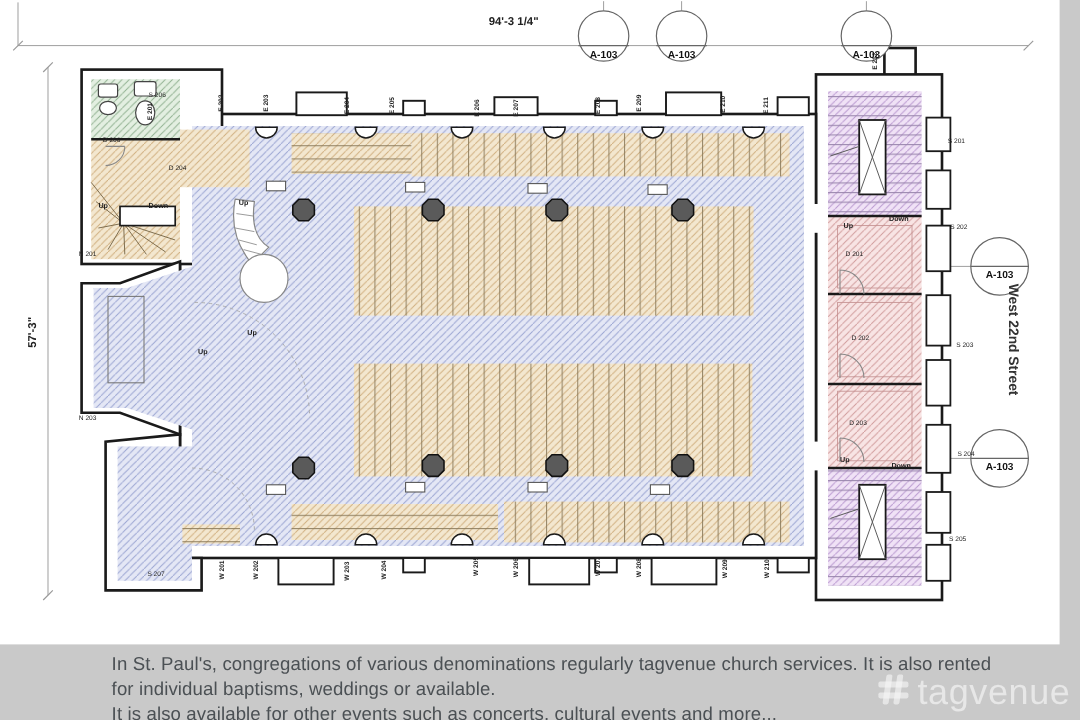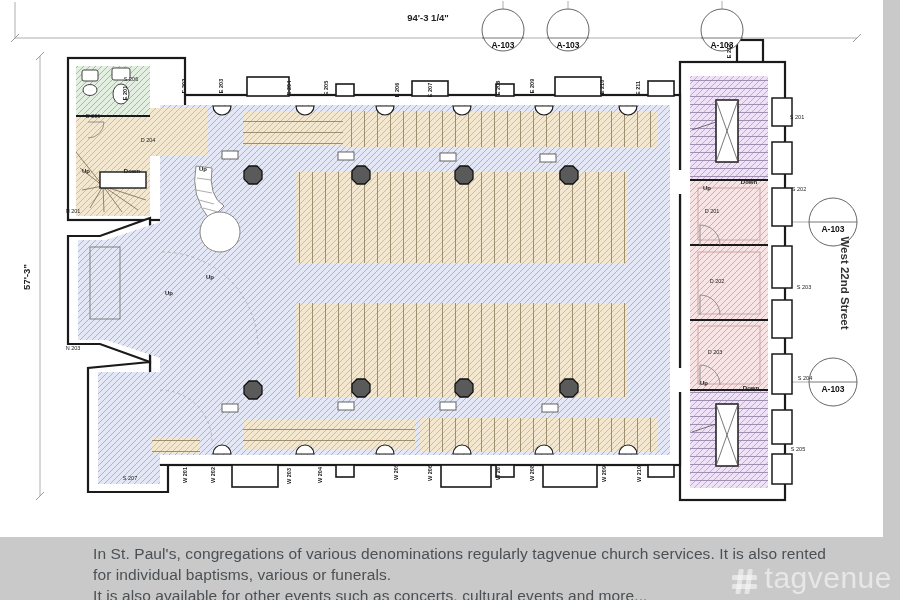--- a/index.html
+++ b/index.html
@@ -2,21 +2,21 @@
 <html><head>
 <meta charset="utf-8">
 <style>
   html,body{margin:0;padding:0;}
   body{font-family:"Liberation Sans",sans-serif;}
   .stage{position:relative;width:900px;height:600px;background:#c9c9c9;overflow:hidden;}
   .paper{position:absolute;left:0;top:0;width:883px;height:537px;background:#ffffff;}
   .paper svg{display:block;}
   .caption{position:absolute;left:93px;top:543px;width:760px;color:#4b5054;
            font-size:15.5px;line-height:21px;letter-spacing:.1px;}
-  .watermark{position:absolute;right:8px;top:561px;display:flex;align-items:flex-end;gap:7px;}
+  .watermark{position:absolute;right:8px;top:561px;display:flex;align-items:flex-start;gap:7px;}
   .watermark .brand{font-size:30px;font-weight:400;color:rgba(255,255,255,0.55);letter-spacing:.5px;}
   .watermark svg{opacity:.85;}
 </style>
 </head>
 <body>
 
 <div class="stage">
 
   <div class="paper">
     <svg id="plan-svg" width="883" height="537" viewBox="0 0 883 537">
@@ -321,21 +321,21 @@
       <g id="dimtext-layer">
           <text x="428" y="21" text-anchor="middle" font-size="9.5" font-weight="bold" fill="#222" font-family="&quot;Liberation Sans&quot;,sans-serif">94'-3 1/4"</text>
           <text x="30" y="277" text-anchor="middle" font-size="9.5" font-weight="bold" fill="#222" transform="rotate(-90 30 277)" font-family="&quot;Liberation Sans&quot;,sans-serif">57'-3"</text>
           <text x="841" y="283" text-anchor="middle" font-size="11.5" font-weight="bold" fill="#333" transform="rotate(90 841 283)" font-family="&quot;Liberation Sans&quot;,sans-serif">West 22nd Street</text>
         </g>
     </svg>
   </div>
 
   <div class="caption">
     <div>In St. Paul's, congregations of various denominations regularly tagvenue church services. It is also rented</div>
-    <div>for individual baptisms, various or funerals.</div>
+    <div>for individual baptisms, weddings or available.</div>
     <div>It is also available for other events such as concerts, cultural events and more...</div>
   </div>
 
   <div class="watermark">
     <svg width="27" height="27" viewBox="0 0 27 27">
       <g fill="rgba(255,255,255,0.62)">
         <rect x="8" y="1" width="5" height="25" rx="1.5" transform="skewX(-8)"></rect>
         <rect x="17" y="1" width="5" height="25" rx="1.5" transform="skewX(-8)"></rect>
         <rect x="1" y="7" width="25" height="5" rx="1.5"></rect>
         <rect x="1" y="16" width="25" height="5" rx="1.5"></rect>

